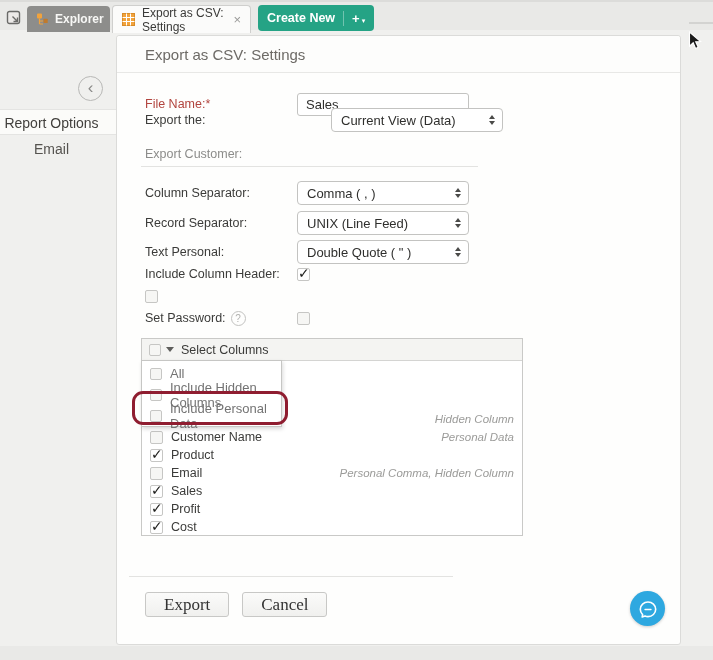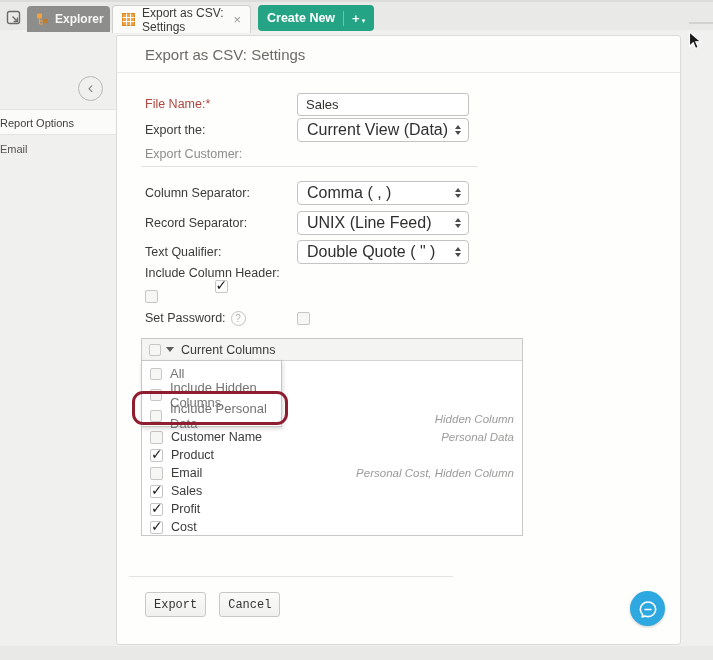--- a/index.html
+++ b/index.html
@@ -28,40 +28,40 @@
   .cn-plus { font-size:13px; font-weight:bold; }
   .cn-caret { font-size:7px; margin-left:2px; align-self:flex-end; padding-bottom:6px; }
   .topright-line { position:absolute; left:689px; top:22px; width:24px; height:2px; background:#d3d3d1; }
   
   .sidebar { position:absolute; left:0; top:30px; width:116px; height:630px; }
   .back-btn { position:absolute; left:78px; top:46px; width:25px; height:25px;
     border:1px solid #b8b8b6; border-radius:50%; color:#8a8a88;
     display:flex; align-items:center; justify-content:center; font-size:17px;
     line-height:1; cursor:pointer; padding-bottom:2px; }
   .side-item { position:absolute; left:0; width:116px; height:26px; line-height:26px;
-    text-align:left; padding-right:13px; font-size:11px; color:#55534f; cursor:pointer; }
+    text-align:center; padding-right:13px; font-size:14px; color:#55534f; cursor:pointer; }
   .side-item.active { top:79px; background:#fbfbf9; border-top:1px solid #e4e4e2;
     border-bottom:1px solid #e4e4e2; color:#413f3c; }
   .side-item.plain { top:106px; }
   
   .panel { position:absolute; left:116px; top:35px; width:565px; height:610px;
     background:#fefefd; border:1px solid #dbdbd9; border-radius:3px; }
   .panel-header { height:37px; border-bottom:1px solid #e8e8e6; display:flex;
     align-items:center; padding-left:28px; font-size:15px; color:#6d6a66;
     border-radius:3px 3px 0 0; background:#fdfdfc; }
   .frow { position:absolute; left:28px; display:flex; align-items:center; height:24px; }
   .flabel { width:152px; font-size:12.5px; color:#3b3b39; flex:none; }
   .flabel.req { color:#b2453f; }
   .flabel.muted { color:#8c8c8a; }
   .txt-input { width:172px; height:23px; border:1px solid #c3c3c1; border-radius:3px;
     padding:0 8px; font-size:13px; color:#2f2f2d; background:#fff;
     font-family:"Liberation Sans","DejaVu Sans",sans-serif; }
   .sel { width:172px; height:24px; border:1px solid #c3c3c1; border-radius:4px;
     background:#fff; display:flex; align-items:center; padding:0 22px 0 9px;
-    font-size:16px; color:#2f2f2d; position:relative; cursor:pointer; white-space:nowrap; }
+    font-size:13px; color:#2f2f2d; position:relative; cursor:pointer; white-space:nowrap; }
   .updown { position:absolute; right:7px; top:50%; transform:translateY(-50%);
     display:flex; flex-direction:column; gap:2px; }
   .tri-up { width:0; height:0; border-left:3.5px solid transparent;
     border-right:3.5px solid transparent; border-bottom:4px solid #4a4a48; }
   .tri-down { width:0; height:0; border-left:3.5px solid transparent;
     border-right:3.5px solid transparent; border-top:4px solid #4a4a48; }
   .divider { position:absolute; height:1px; background:#e3e3e1; }
   .cb { width:13px; height:13px; border:1px solid #c6c6c4; border-radius:2px;
     background:#f6f6f4; position:relative; flex:none; cursor:pointer; }
   .cb[data-checked="true"] { background:#fff; }
@@ -83,23 +83,23 @@
   .sc-row .lab { font-size:12.5px; color:#3b3b39; }
   .sc-row .note { margin-left:auto; font-size:11.5px; font-style:italic; color:#9b9b99; }
   .sc-dropdown { position:absolute; left:-1px; top:21px; width:141px; height:67px;
     background:#fff; border:1px solid #c6c6c4; box-shadow:1px 2px 4px rgba(0,0,0,0.15);
     z-index:2; padding-top:2px; }
   .dd-item { height:21px; display:flex; align-items:center; gap:8px; padding:0 8px;
     font-size:13px; color:#737373; cursor:pointer; }
   .hl-oval { position:absolute; left:-10px; top:52px; width:156px; height:34px;
     border:3px solid #8f1d30; border-radius:11px; z-index:3; pointer-events:none; }
   
-  .btn { height:25px; padding:0 8px; background:linear-gradient(#fbfbfa,#f0f0ee);
-    border:1px solid #c8c8c6; border-radius:3px; font-size:12px; color:#333;
-    cursor:pointer; font-family:Liberation Mono, monospace; }
+  .btn { height:25px; padding:0 18px; background:linear-gradient(#fbfbfa,#f0f0ee);
+    border:1px solid #c8c8c6; border-radius:3px; font-size:17px; color:#333;
+    cursor:pointer; font-family:Liberation Serif, serif; }
   .btn-row { position:absolute; left:28px; top:556px; display:flex; gap:13px; }
   .chat-bubble { position:absolute; right:15px; top:555px; width:35px; height:35px;
     border-radius:50%; background:#2ea8e0; display:flex; align-items:center;
     justify-content:center; cursor:pointer; box-shadow:0 1px 3px rgba(0,0,0,0.2); }
   .footer-strip { position:absolute; left:0; top:646px; width:713px; height:14px;
     background:#e9e9e7; }
   .cursor { position:absolute; left:688px; top:31px; z-index:9; pointer-events:none; }
 </style>
 </head>
 <body>
@@ -163,21 +163,21 @@
     <span>Export as CSV: Settings</span>
   </div>
 
   <div class="frow" style="top:56px;">
     <span class="flabel req">
       <span>File Name:</span><span>*</span>
     </span>
     <input class="txt-input" type="text" value="Sales" style="">
   </div>
 
-  <div class="frow" style="top:82px;">
+  <div class="frow" style="top:72px;gap:34px;">
     <span class="flabel">Export the:</span>
     <div class="sel">
       <span>Current View (Data)</span>
       <span class="updown">
           <span class="tri-up"></span>
           <span class="tri-down"></span>
         </span>
     </div>
   </div>
 
@@ -202,52 +202,52 @@
     <div class="sel">
       <span>Comma ( , )</span>
       <span class="updown">
           <span class="tri-up"></span>
           <span class="tri-down"></span>
         </span>
     </div>
   </div>
 
   <div class="frow" style="top:204px;">
-    <span class="flabel">Text Qualifier:</span>
+    <span class="flabel">Text Personal:</span>
     <div class="sel">
       <span>Double Quote ( " )</span>
       <span class="updown">
           <span class="tri-up"></span>
           <span class="tri-down"></span>
         </span>
     </div>
   </div>
 
-  <div class="frow" style="top:230px;height:16px;flex-direction:column;">
+  <div class="frow" style="top:230px;height:16px;">
     <span class="flabel">Include Column Header:</span>
     <span class="cb" data-checked="true"></span>
   </div>
 
   <div class="frow" style="top:252px;height:16px;">
     <span class="cb" data-checked="false"></span>
   </div>
 
   <div class="frow" style="top:274px;height:16px;">
     <span class="flabel" style="display:flex;align-items:center;">
       <span>Set Password:</span>
       <span class="help-icon">?</span>
     </span>
     <span class="cb" data-checked="false"></span>
   </div>
 
   <div class="sc-box">
     <div class="sc-header">
       <span class="cb" style="width:12px;height:12px;" data-checked="false"></span>
       <span class="sc-caret"></span>
-      <span class="sc-header-label">Current Columns</span>
+      <span class="sc-header-label">Select Columns</span>
     </div>
 
     <div class="sc-list">
       <div class="sc-row">
         <span class="cb" data-checked="false"></span>
         <span class="lab"></span>
         <span class="note">Hidden Column</span>
       </div>
       <div class="sc-row">
         <span class="cb" data-checked="false"></span>
@@ -255,21 +255,21 @@
         <span class="note">Personal Data</span>
       </div>
       <div class="sc-row">
         <span class="cb" data-checked="true"></span>
         <span class="lab">Product</span>
         <span class="note"></span>
       </div>
       <div class="sc-row">
         <span class="cb" data-checked="false"></span>
         <span class="lab">Email</span>
-        <span class="note">Personal Cost, Hidden Column</span>
+        <span class="note">Personal Comma, Hidden Column</span>
       </div>
       <div class="sc-row">
         <span class="cb" data-checked="true"></span>
         <span class="lab">Sales</span>
         <span class="note"></span>
       </div>
       <div class="sc-row">
         <span class="cb" data-checked="true"></span>
         <span class="lab">Profit</span>
         <span class="note"></span>

